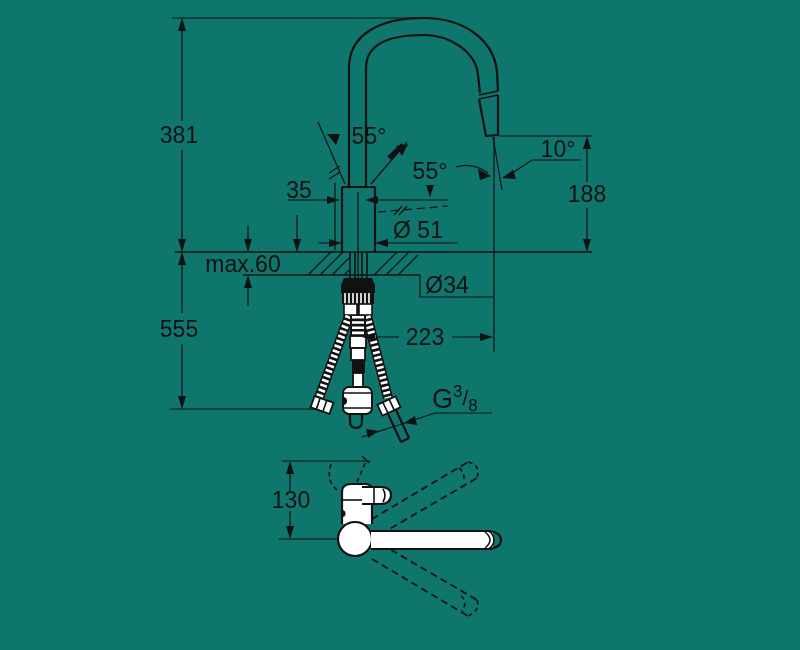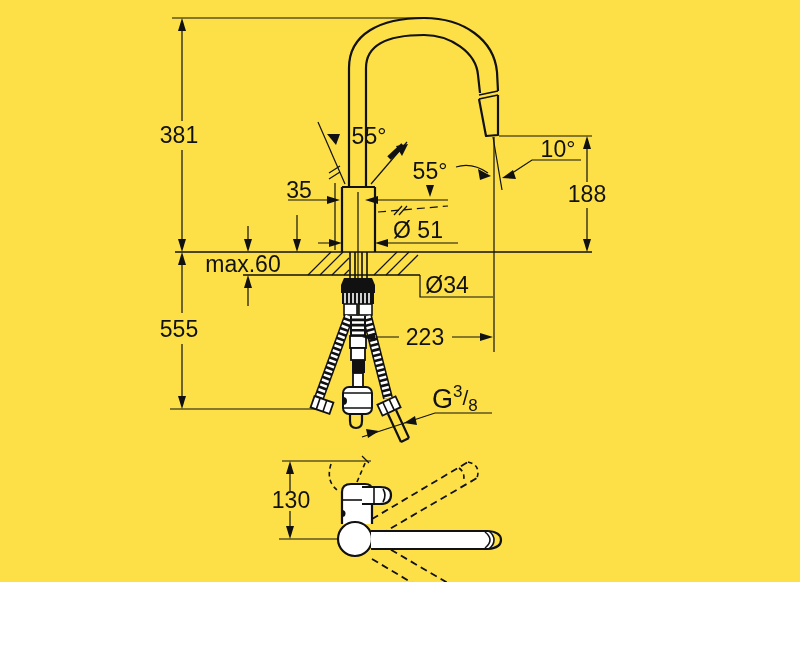--- a/index.html
+++ b/index.html
@@ -1,16 +1,16 @@
 <!DOCTYPE html>
 <html><head>
 <meta charset="utf-8">
 <style>
   html,body{margin:0;padding:0;background:#ffffff;}
-  .stage{position:relative;width:800px;height:582px;background:#fde047;overflow:hidden;
+  .stage{position:relative;width:800px;height:650px;background:#0f766e;overflow:hidden;
          font-family:"Liberation Sans", sans-serif;}
   svg{position:absolute;left:0;top:0;}
   svg text{font-family:"Liberation Sans", sans-serif;fill:#111;}
   .obj{stroke:#111;stroke-width:2.2;fill:none;stroke-linecap:butt;stroke-linejoin:round;}
   .objthin{stroke:#111;stroke-width:1.6;fill:none;}
   .dim{stroke:#111;stroke-width:1.2;fill:none;}
   .hatch{stroke:#111;stroke-width:1.2;fill:none;}
   .arw{fill:#111;stroke:none;}
   .wfill{fill:#fff;}
   .dash{stroke:#111;stroke-width:1.8;fill:none;stroke-dasharray:7 4.5;}

